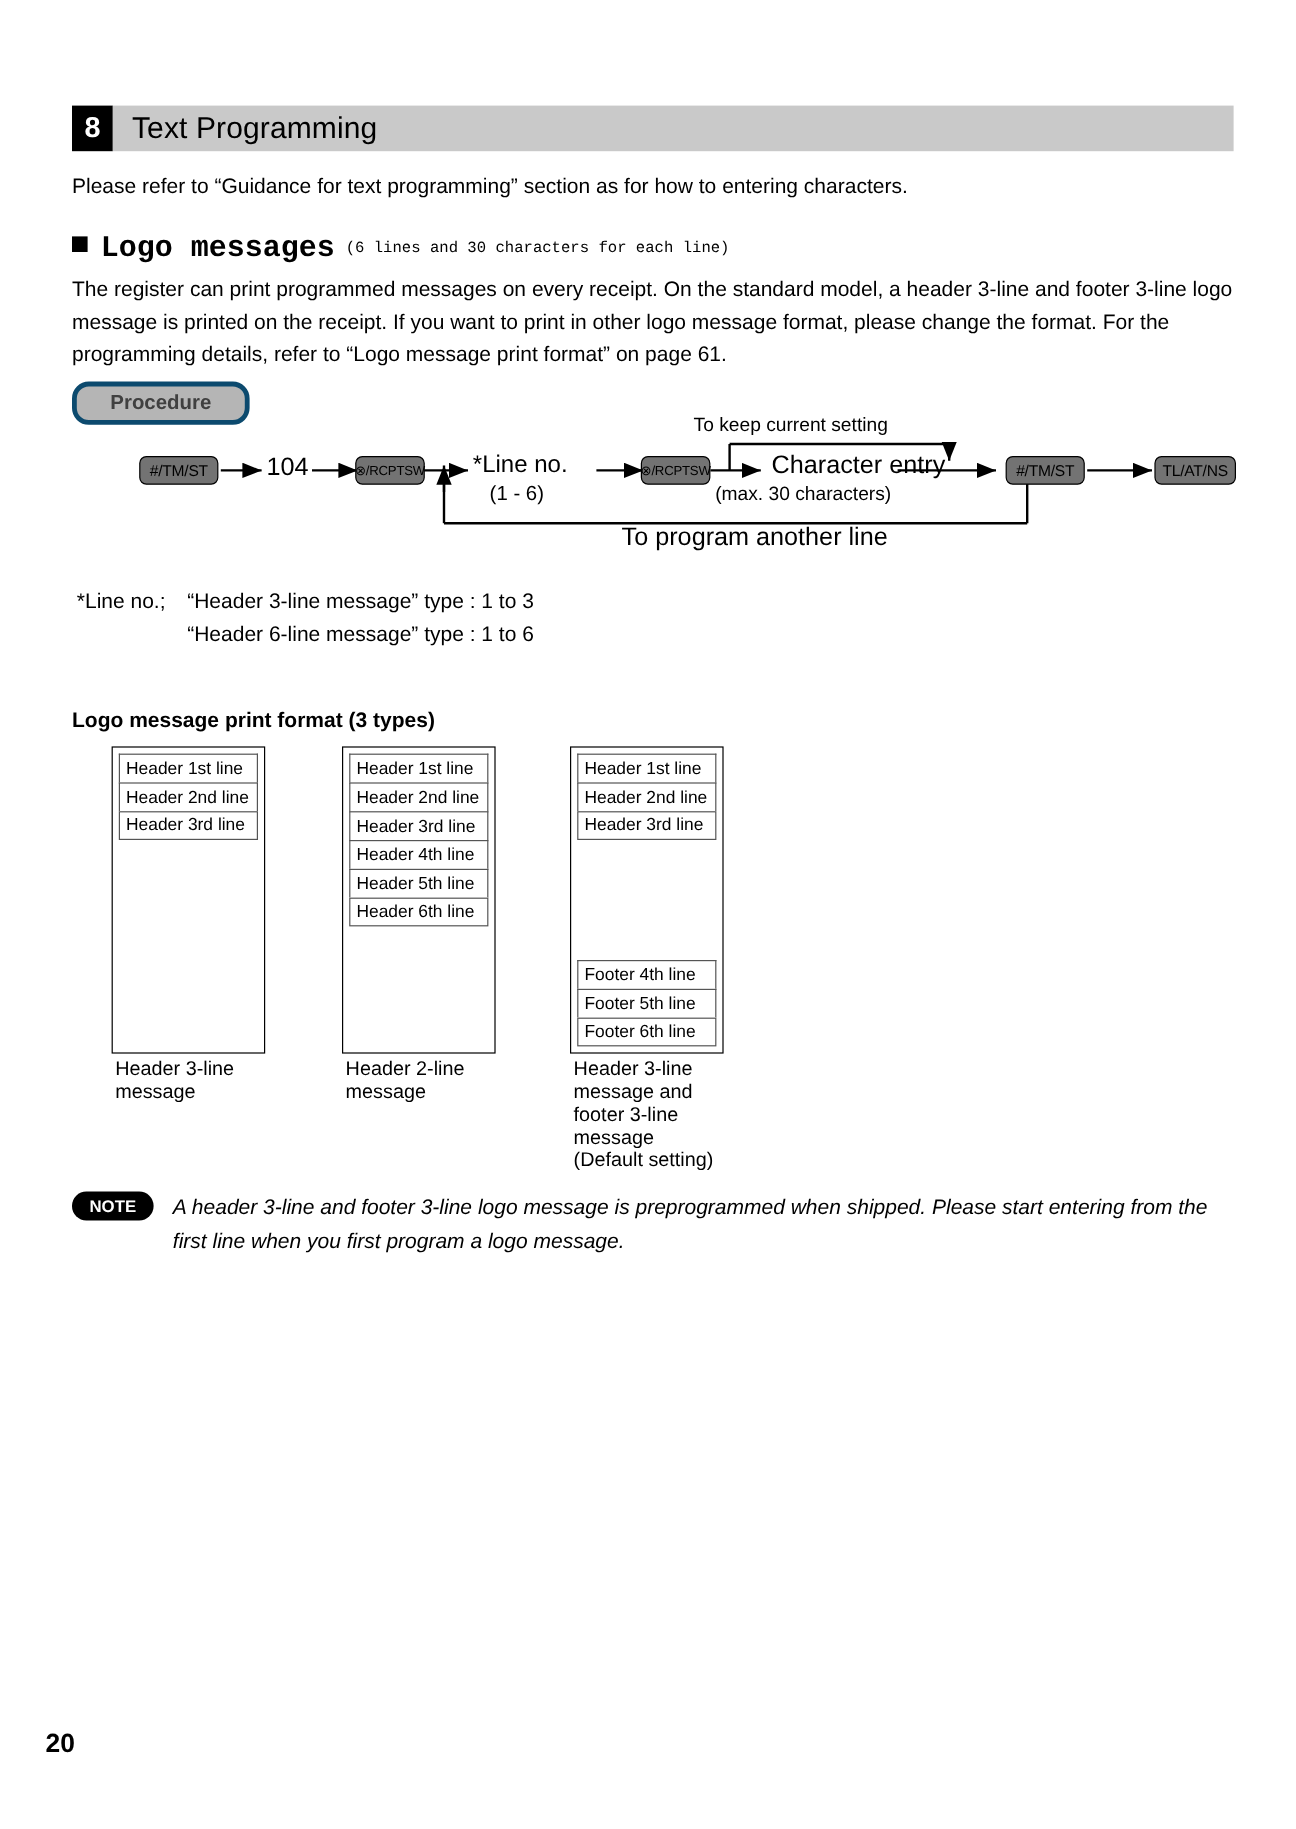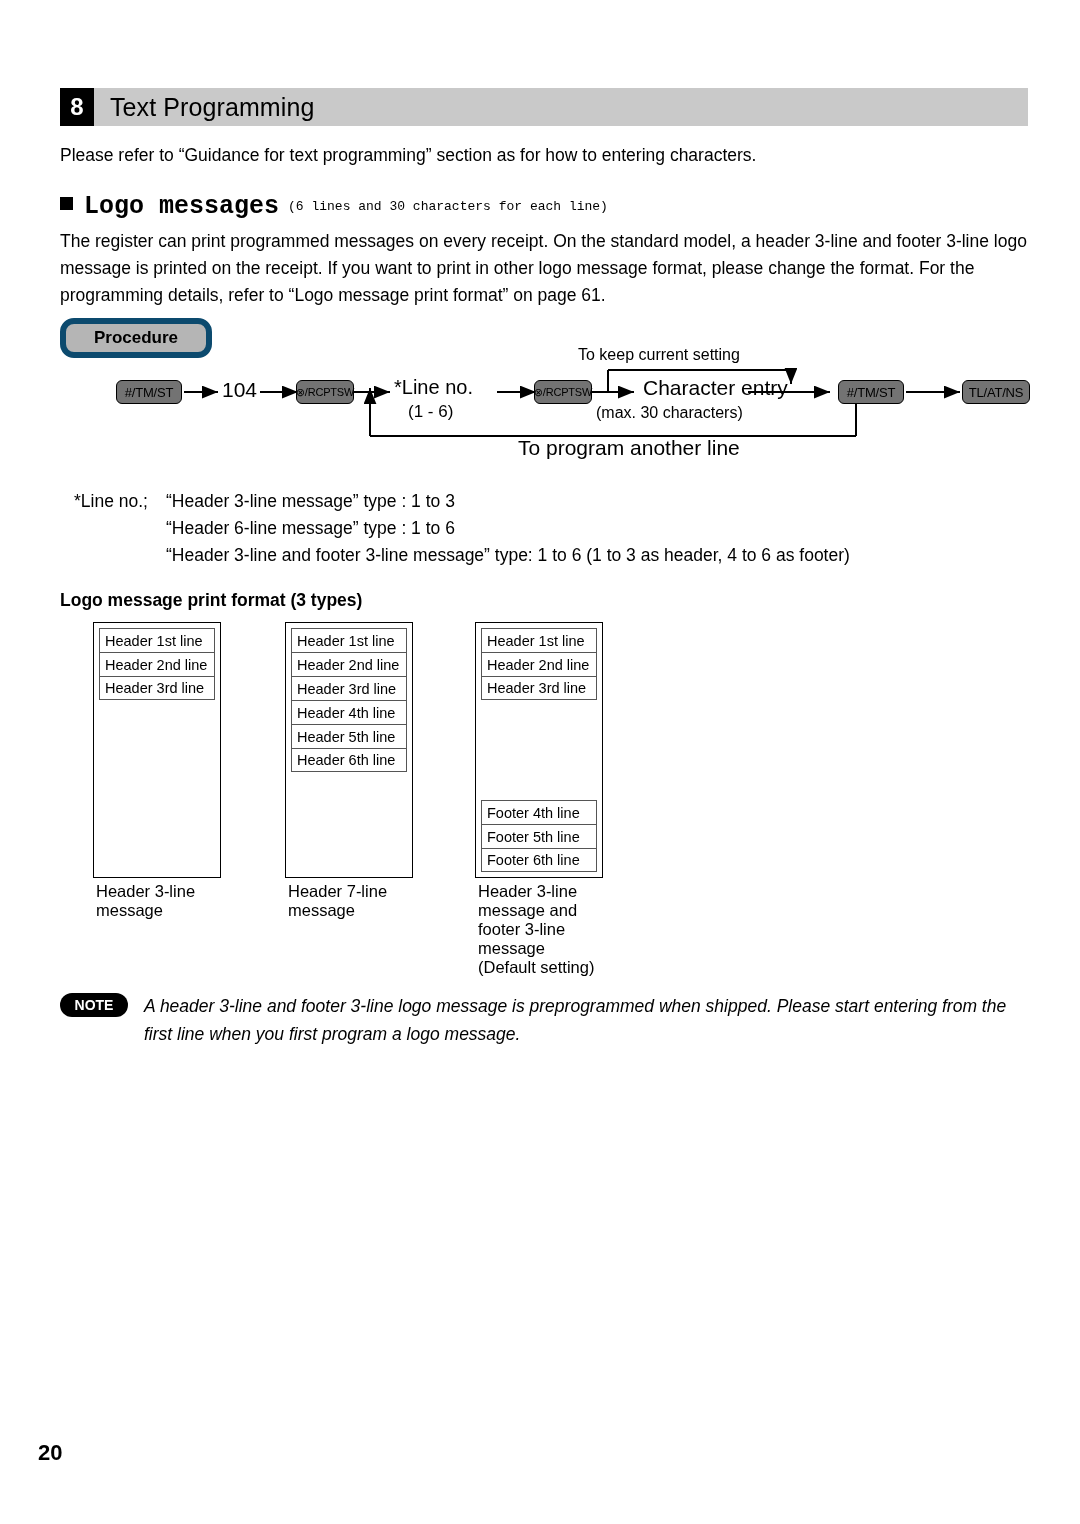--- a/index.html
+++ b/index.html
@@ -96,24 +96,24 @@
     line-height: 27px;
   }
 
   
   .procedure-badge {
     position: absolute;
     left: 60px;
     top: 318px;
     width: 140px;
     height: 28px;
-    border: 6px solid #0c4a6e;
+    border: 4px solid #0c4a6e;
     border-radius: 14px;
     background: #b5b5b5;
-    color: #000000;
+    color: #404040;
     font-size: 17px;
     font-weight: bold;
     display: flex;
     align-items: center;
     justify-content: center;
   }
 
   
   .flow {
     position: absolute;
@@ -138,21 +138,21 @@
     box-sizing: border-box;
   }
   .flow-label {
     position: absolute;
     white-space: nowrap;
   }
 
   
   .lineno-block {
     position: absolute;
-    left: 74px;
+    left: 64px;
     top: 488px;
     font-size: 17.5px;
     line-height: 27px;
   }
   .lineno-block .row { display: flex; }
   .lineno-block .lead { width: 92px; flex: 0 0 auto; }
   .lineno-block .indent { width: 92px; flex: 0 0 auto; }
 
   
   .fmt-head {
@@ -329,24 +329,20 @@
 </div>
 
 <div class="lineno-block">
   <div class="row">
     <span class="lead">*Line no.;</span>
     <span>“Header 3-line message” type :  1 to 3</span>
   </div>
   <div class="row">
     <span class="indent"></span>
     <span>“Header 6-line message” type :  1 to 6</span>
-  </div>
-  <div class="row">
-    <span class="indent"></span>
-    <span>“Header 3-line and footer 3-line message” type:  1 to 6 (1 to 3 as header, 4 to 6 as footer)</span>
   </div>
 </div>
 
 <div class="fmt-head">Logo message print format (3 types)</div>
 
 <div class="fmt-boxes">
 
   <div class="fmt-col c1">
     <div class="fmt-frame"></div>
     <div class="fmt-lines top">
@@ -379,21 +375,21 @@
       <div class="fmt-line">Footer 4th line</div>
       <div class="fmt-line">Footer 5th line</div>
       <div class="fmt-line">Footer 6th line</div>
     </div>
   </div>
 
 </div>
 
 <div class="fmt-caption k1">Header 3-line
 message</div>
-<div class="fmt-caption k2">Header 7-line
+<div class="fmt-caption k2">Header 2-line
 message</div>
 <div class="fmt-caption k3">Header 3-line
 message and
 footer 3-line
 message
 (Default setting)</div>
 
 <div class="note-wrap">
   <div class="note-badge">NOTE</div>
   <div class="note-text">A header 3-line and footer 3-line logo message is preprogrammed when shipped.  Please start entering from the first line when you first program a logo message.</div>

